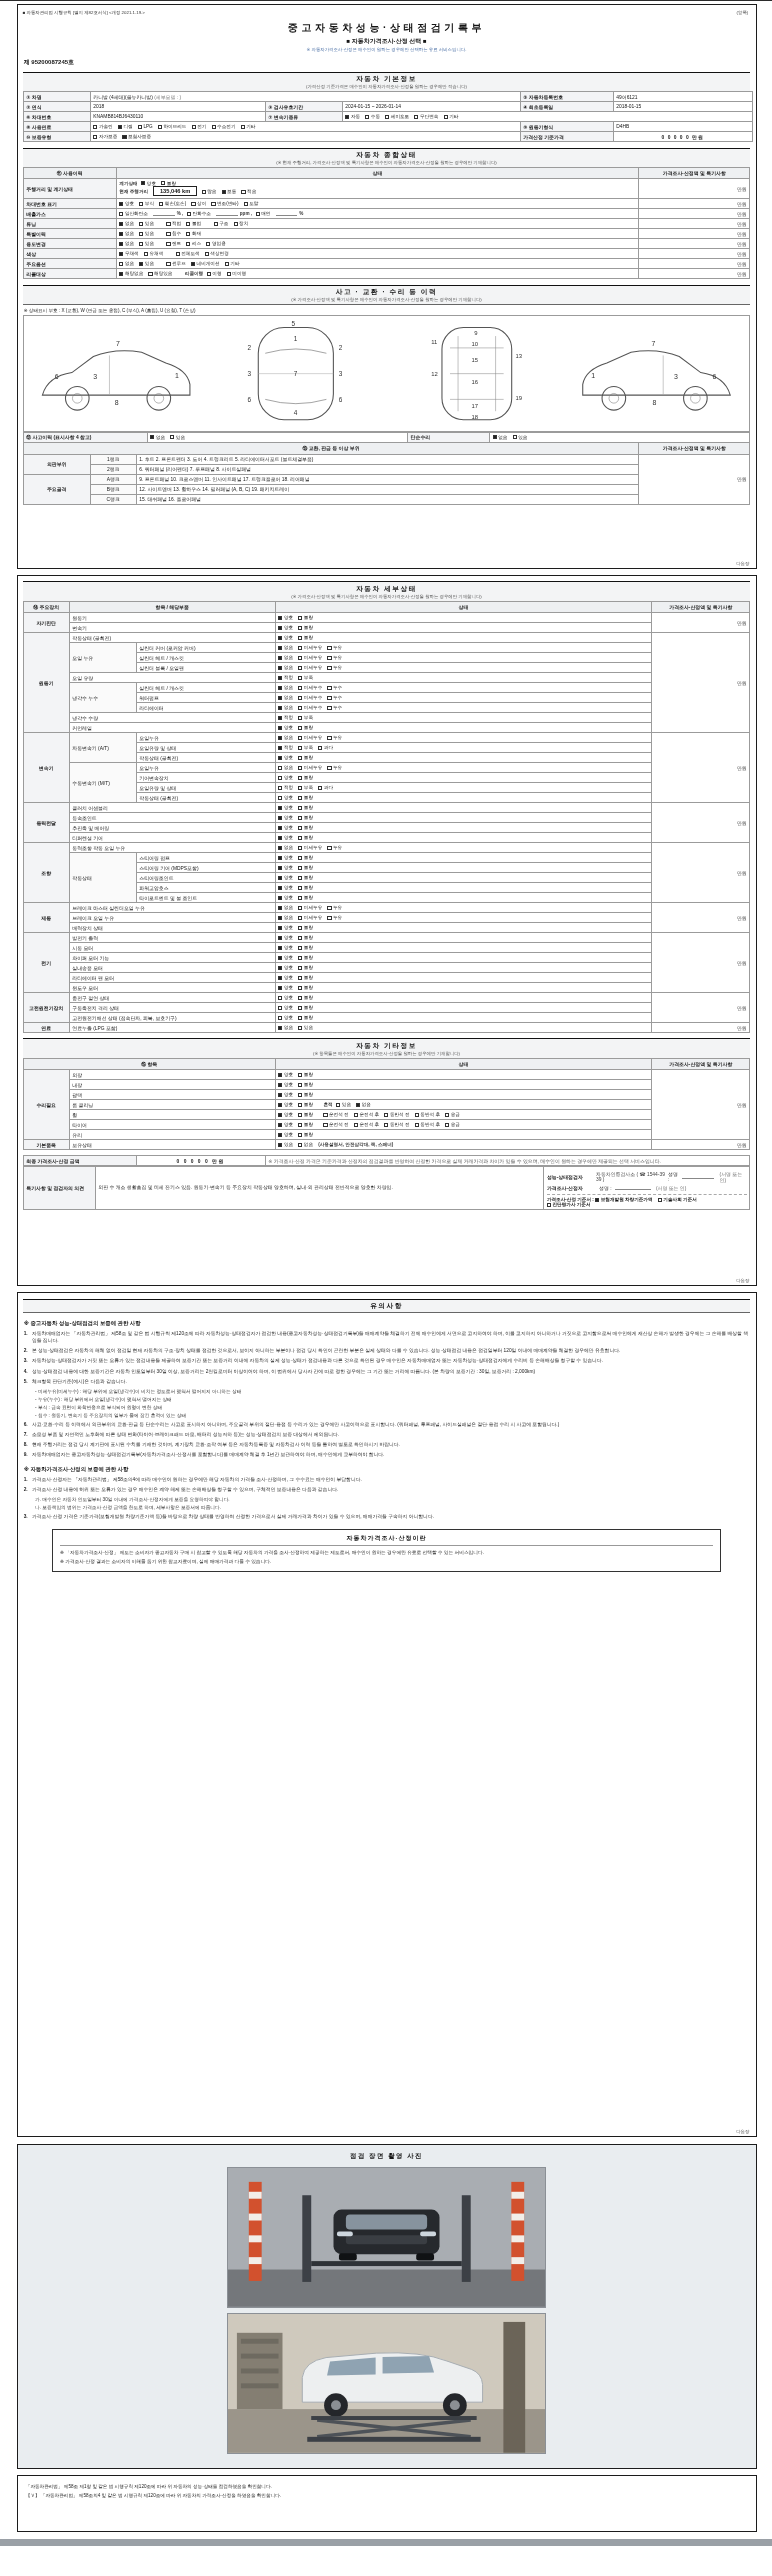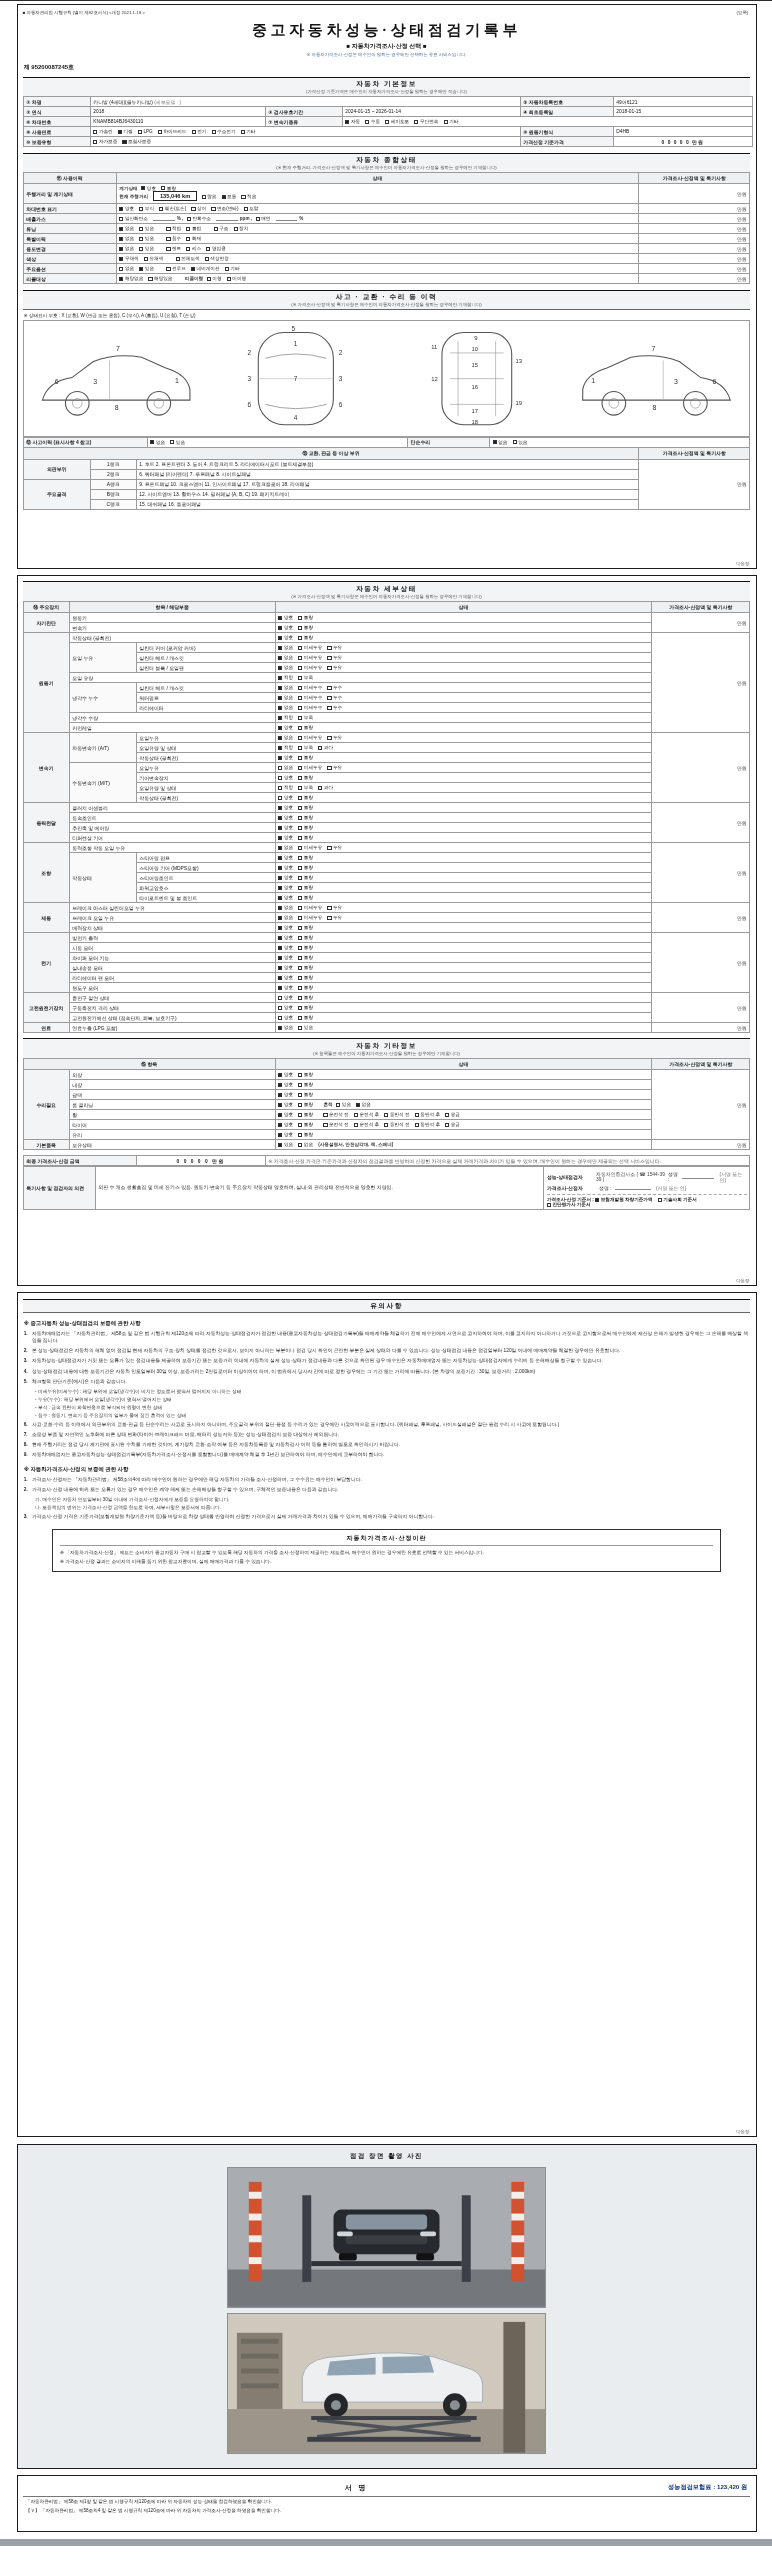--- a/index.html
+++ b/index.html
@@ -2,21 +2,21 @@
 <html style="font-size:8.2px"><head>
 <meta charset="utf-8">
 <style>
   *{box-sizing:border-box;}
   html,body{margin:0;padding:0;background:#ffffff;}
   body{font-family:"Liberation Sans","DejaVu Sans",sans-serif;color:#151515;border-top:1px solid #2b2b2b;width:773px;}
   .page{width:773px;padding-top:3.1px;}
   .sheet{width:740px;margin:0 auto 6.2px;border:0.5px solid #1c1c1c;background:#fff;padding:5.2px 5.2px 9.3px;position:relative;}
   .lawref{font-size:4.4px;color:#333;}
   .pagemark{position:absolute;top:5.2px;right:7.2px;font-size:4.4px;color:#444;}
-  h1.title{text-align:center;font-size:15px;font-weight:bold;letter-spacing:3.6px;margin:6.2px 0 1.5px;}
+  h1.title{text-align:center;font-size:10px;font-weight:bold;letter-spacing:3.6px;margin:6.2px 0 1.5px;}
   .subtitle{text-align:center;font-size:6px;font-weight:bold;margin:0.5px 0;}
   .subnote{text-align:center;font-size:4.4px;color:#4a6fa5;margin:1.5px 0 5.2px;}
   .docno{font-size:6px;font-weight:bold;margin:1px 0 3.1px 1px;}
   .secbar{border-top:1px solid #111;border-bottom:0.5px solid #666;background:#f3f4f5;text-align:center;padding:2.1px 0 1.5px;margin-top:5.2px;}
   .secbar .stitle{font-size:6.7px;font-weight:bold;letter-spacing:1.5px;}
   .secbar .snote{font-size:4.4px;color:#555;margin-top:0.5px;}
   table.t{border-collapse:collapse;width:100%;table-layout:fixed;margin-top:-0.5px;}
   table.t td,table.t th{border:0.5px solid #9b9b9b;font-size:4.9px;padding:1.5px 2.6px;vertical-align:middle;word-break:break-all;}
   table.t th{background:#eef0f2;font-weight:bold;text-align:center;padding:2.1px 1.5px;}
   td.lbl{background:#f3f4f6;font-weight:bold;}
@@ -789,27 +789,20 @@
           <circle cx="458" cy="184" r="10" fill="#8b8f94"></circle>
         <line x1="180" y1="214" x2="490" y2="248" stroke="#4d5258" stroke-width="7"></line>
         <line x1="180" y1="248" x2="490" y2="214" stroke="#4d5258" stroke-width="7"></line>
         <rect x="168" y="206" width="334" height="8" fill="#3c4046"></rect>
         <rect x="160" y="248" width="350" height="10" fill="#3c4046"></rect>
       </svg>
     </div>
   </div>
 
   <div class="sheet sign-sheet">
-    <div class="sign-head">
-      <div class="sign-title">서명</div>
-      <div class="sign-fee">
-        <span>성능점검보험료 :</span>
-        <span class="fee-amt">123,420 원</span>
-      </div>
-    </div>
     <div>
         <div class="signline">「자동차관리법」 제58조 제1항 및 같은 법 시행규칙 제120조에 따라 위 자동차의 성능·상태를 점검하였음을 확인합니다.</div>
         <div class="signline">【Ｖ】 「자동차관리법」 제58조의4 및 같은 법 시행규칙 제120조에 따라 위 자동차의 가격조사·산정을 하였음을 확인합니다.</div>
       </div>
   </div>
 
   <div class="bottom-strip"></div>
 </div>
 
 

